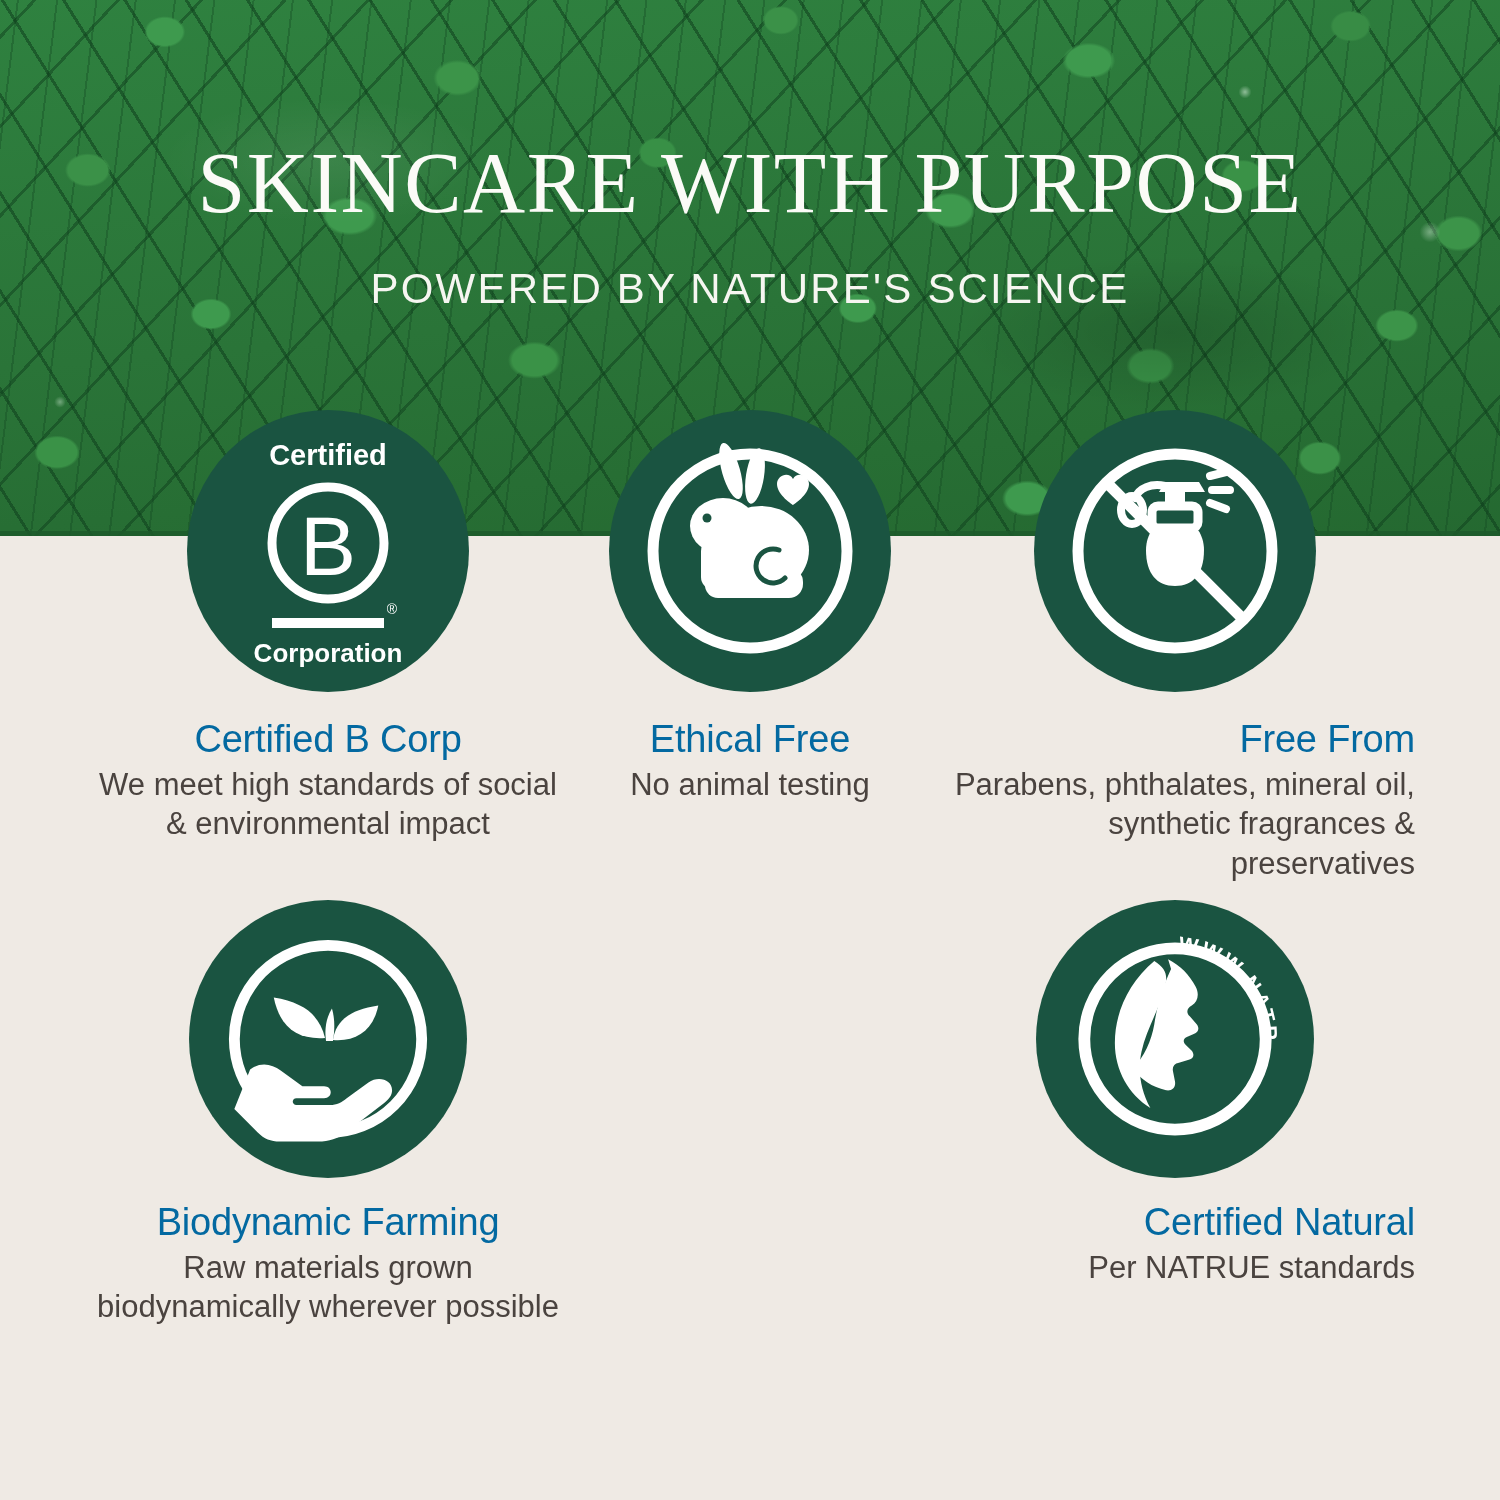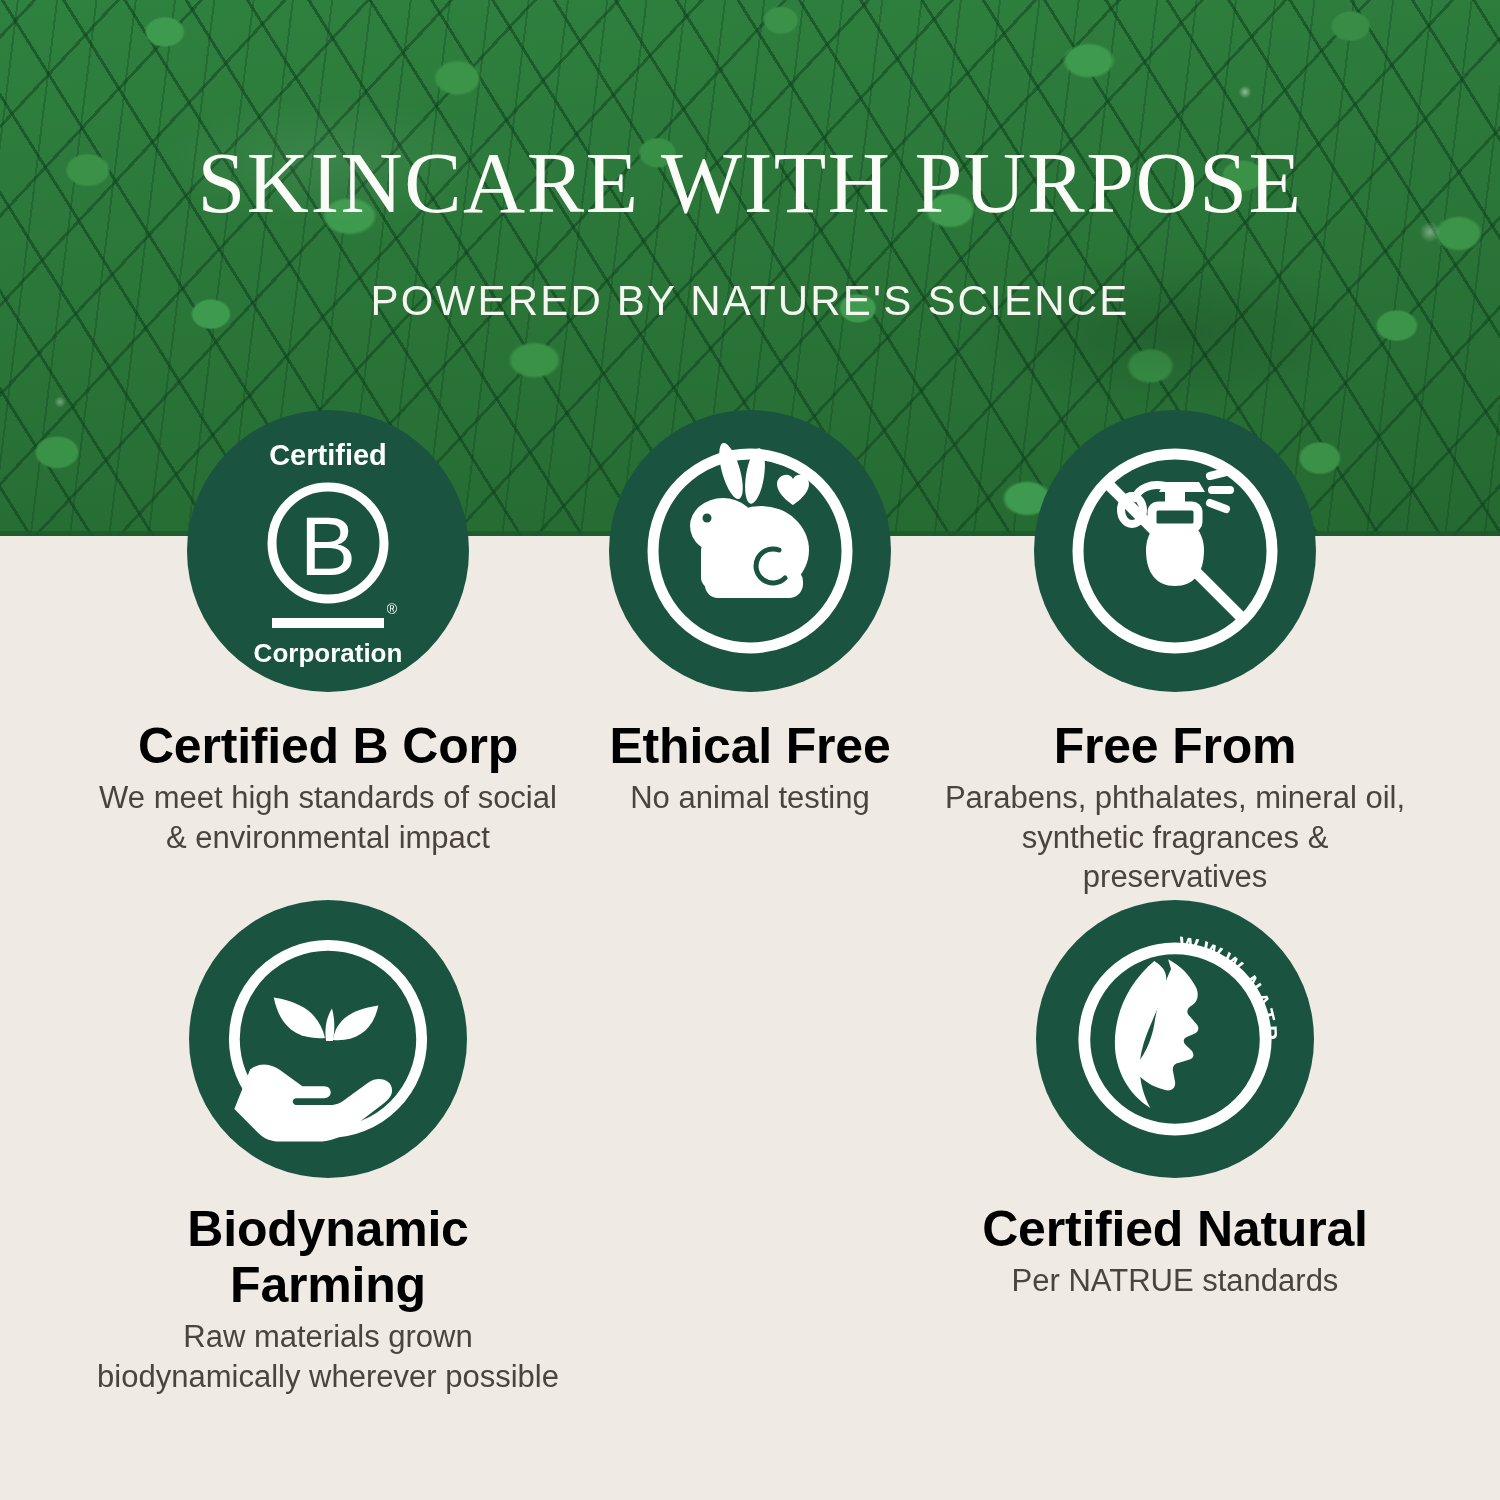--- a/index.html
+++ b/index.html
@@ -58,37 +58,37 @@
 
   .headline{
     position:absolute;left:0;top:140px;width:1500px;text-align:center;
     font-family:"Liberation Serif", serif;
     font-size:86px;letter-spacing:1.5px;color:#FBFBF7;line-height:1;
     font-weight:400;white-space:nowrap;
   }
   .subhead{
     position:absolute;left:0;top:268px;width:1500px;text-align:center;
     font-family:"Liberation Sans", sans-serif;
-    font-size:42px;letter-spacing:2.2px;color:#F6F6F1;line-height:1;font-weight:400;margin-top:12px;
+    font-size:42px;letter-spacing:2.2px;color:#F6F6F1;line-height:1;font-weight:400;
   }
 
   
   .grid{position:absolute;left:0;top:0;width:1218px;height:1500px;border-radius:10px;}
   .cell{position:absolute;width:480px;text-align:center;}
-  .c0{left:88px;} .c1{left:510px;} .c2{left:935px;}
+  .c0{left:88px;} .c1{left:510px;} .c2{left:935px;text-align:right;}
   .r0{top:410px;} .r1{top:900px;}
 
   .badge{
     width:282px;height:282px;border-radius:50%;
     background:#1A5441;margin:0 auto;position:relative;
   }
   .r1 .badge{width:278px;height:278px;}
 
   .label{
-    font-size:50px;font-weight:bold;color:#000000;line-height:1.12;
+    font-size:38px;font-weight:normal;color:#0369a1;line-height:1.12;
     margin-top:26px;letter-spacing:-.2px;
   }
   .desc{
     font-size:31px;color:#4A433F;line-height:1.28;margin-top:4px;font-weight:400;
   }
   .r1 .label{margin-top:23px;}
 
   svg{display:block;}
   .badge svg{position:absolute;left:0;top:0;}
 </style>

